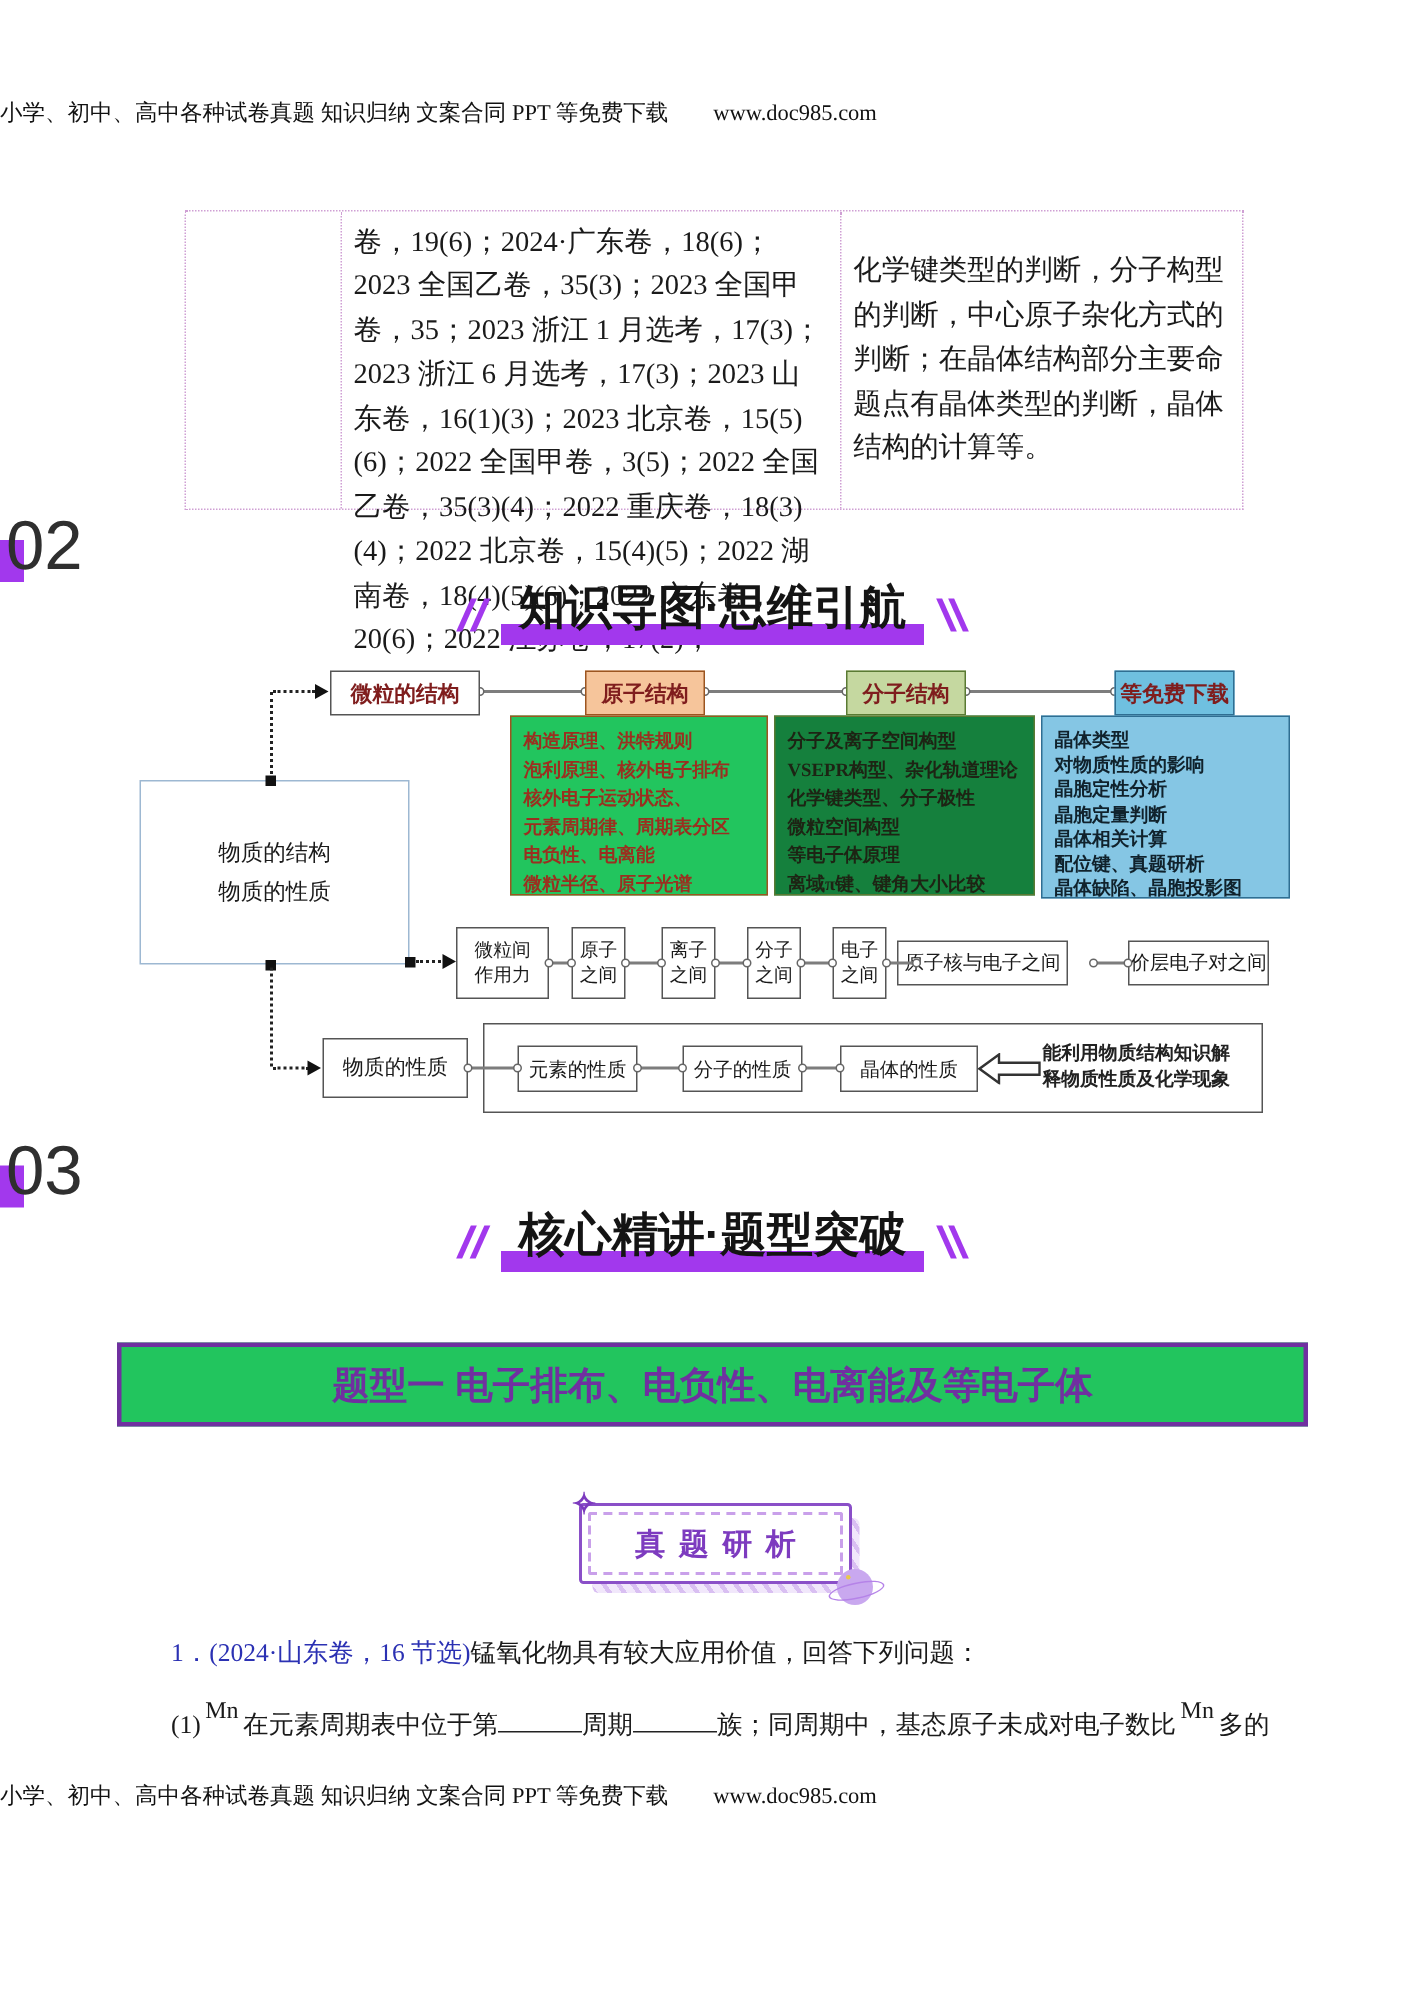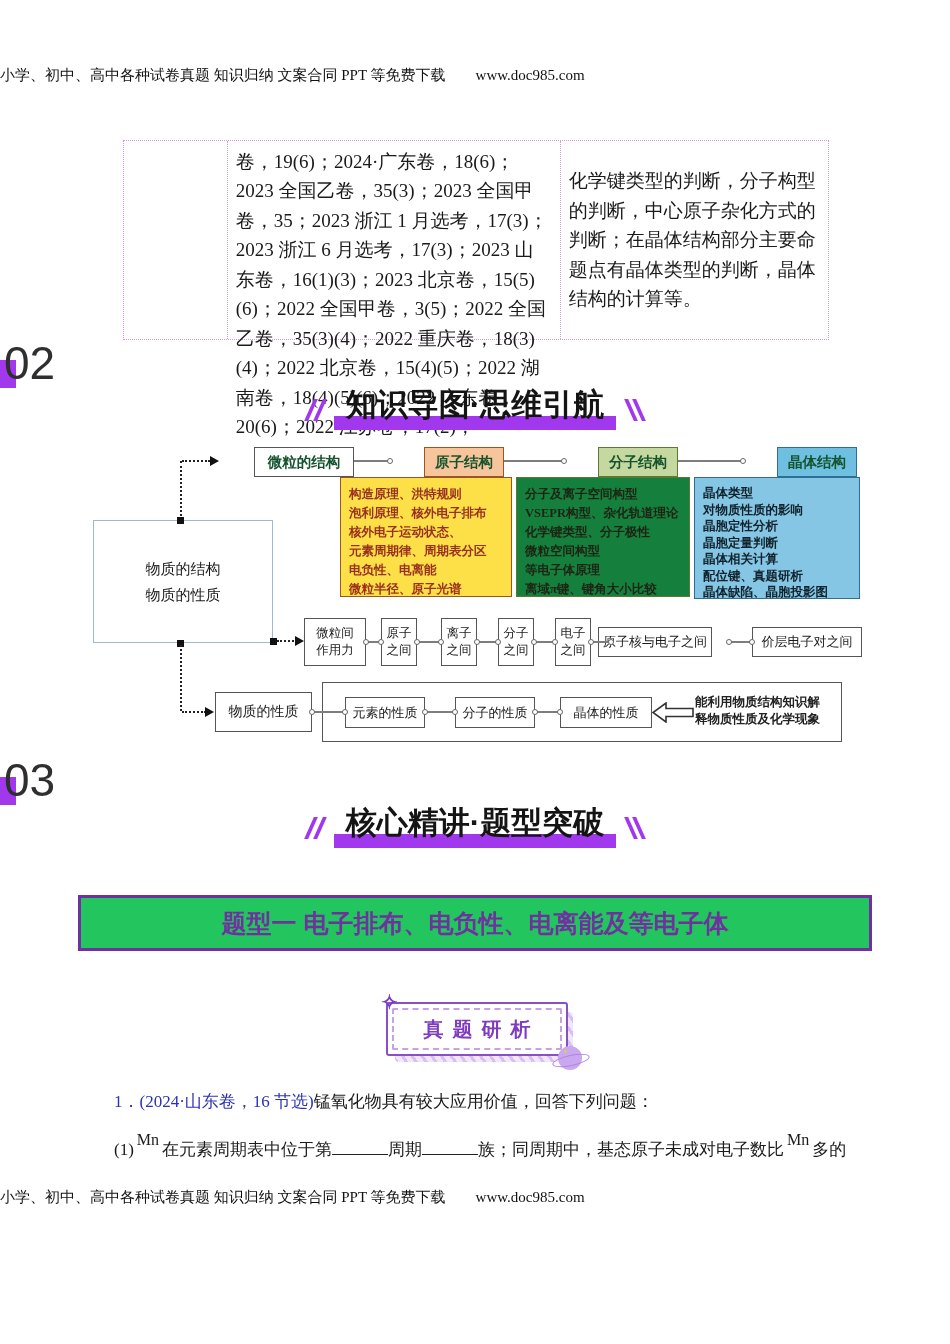--- a/index.html
+++ b/index.html
@@ -31,25 +31,25 @@
                  font-size:31px;color:#141414;padding:0 8px;z-index:1;}
   .sectitle .ttl .bar{position:absolute;left:-4px;right:-4px;bottom:-4px;height:14px;background:#a238ed;z-index:-1;}
   .slashes{display:flex;margin:0 14px;margin-top:10px;}
   .slashes i{display:block;width:3.5px;height:22px;background:#a238ed;margin:0 2.5px;}
   .sl-l i{transform:skewX(-24deg);}
   .sl-r i{transform:skewX(24deg);}
 
   
   .dbox{position:absolute;box-sizing:border-box;display:flex;align-items:center;justify-content:center;
         text-align:center;background:#fff;border:1.5px solid #555;font-family:"Liberation Serif",serif;}
-  .hdr{font-size:14.5px;font-weight:700;color:#14532d;z-index:2;margin-left:34px;}
+  .hdr{font-size:14.5px;font-weight:700;color:#7f1d1d;z-index:2;}
   .root{border:1.5px solid #9db8d2;font-size:15px;line-height:26px;}
   .cbox{position:absolute;box-sizing:border-box;padding:7px 8px;font-size:12.5px;font-weight:700;z-index:1;}
   .cbox div{white-space:nowrap;}
-  .orange{background:#fde047;border:1.5px solid #9c5520;color:#9a3020;line-height:19px;}
+  .orange{background:#22c55e;border:1.5px solid #9c5520;color:#9a3020;line-height:19px;}
   .green{background:#15803d;border:1.5px solid #5a7a33;color:#1d2414;line-height:19px;}
   .blue{background:#85c6e4;border:1.5px solid #2f6e92;color:#10222c;line-height:16.5px;}
   .hdr-orange{background:#f6c59b;border:1.5px solid #9c5520;}
   .hdr-green{background:#c5d8a0;border:1.5px solid #5a7a33;}
   .hdr-blue{background:#6fc0e0;border:1.5px solid #2f6e92;}
   .small2{font-size:12.5px;line-height:1.35;}
   .small1{font-size:13px;}
 
   
   .lineh{position:absolute;height:2px;background:#7d7d7d;}
@@ -117,21 +117,21 @@
         <i></i>
       </span>
   </div>
 
   <div class="dbox root preline" style="left:93px;top:520px;width:180px;height:123px;">物质的结构
 物质的性质</div>
 
   <div class="dbox hdr" style="left:220px;top:447px;width:100px;height:30px;">微粒的结构</div>
   <div class="dbox hdr hdr-orange" style="left:390px;top:447px;width:80px;height:30px;">原子结构</div>
   <div class="dbox hdr hdr-green" style="left:564px;top:447px;width:80px;height:30px;">分子结构</div>
-  <div class="dbox hdr hdr-blue" style="left:743px;top:447px;width:80px;height:30px;">晶体结构</div>
+  <div class="dbox hdr hdr-blue" style="left:743px;top:447px;width:80px;height:30px;">等免费下载</div>
 
   <div class="lineh" style="left:320px;top:460px;width:70px;"></div>
   <div class="lineh" style="left:470px;top:460px;width:94px;"></div>
   <div class="lineh" style="left:644px;top:460px;width:99px;"></div>
   <div class="dot" style="left:317px;top:458px;"></div>
   <div class="dot" style="left:387px;top:458px;"></div>
   <div class="dot" style="left:467px;top:458px;"></div>
   <div class="dot" style="left:561px;top:458px;"></div>
   <div class="dot" style="left:641px;top:458px;"></div>
   <div class="dot" style="left:740px;top:458px;"></div>
@@ -180,21 +180,21 @@
 作用力</div>
   <div class="dbox small2 preline" style="left:381px;top:618px;width:36px;height:48px;">原子
 之间</div>
   <div class="dbox small2 preline" style="left:441px;top:618px;width:36px;height:48px;">离子
 之间</div>
   <div class="dbox small2 preline" style="left:498px;top:618px;width:36px;height:48px;">分子
 之间</div>
   <div class="dbox small2 preline" style="left:555px;top:618px;width:36px;height:48px;">电子
 之间</div>
   <div class="dbox small1" style="left:598px;top:627px;width:114px;height:30px;">原子核与电子之间</div>
-  <div class="dbox small1" style="left:752px;top:627px;width:110px;height:30px;">价层电子对之间</div>
+  <div class="dbox small1" style="left:752px;top:627px;width:94px;height:30px;">价层电子对之间</div>
 
   <div class="lineh" style="left:366px;top:641px;width:15px;"></div>
   <div class="lineh" style="left:417px;top:641px;width:24px;"></div>
   <div class="lineh" style="left:477px;top:641px;width:21px;"></div>
   <div class="lineh" style="left:534px;top:641px;width:21px;"></div>
   <div class="lineh" style="left:591px;top:641px;width:20px;"></div>
   <div class="lineh" style="left:729px;top:641px;width:23px;"></div>
   <div class="dot" style="left:363px;top:639px;"></div>
   <div class="dot" style="left:378px;top:639px;"></div>
   <div class="dot" style="left:414px;top:639px;"></div>

